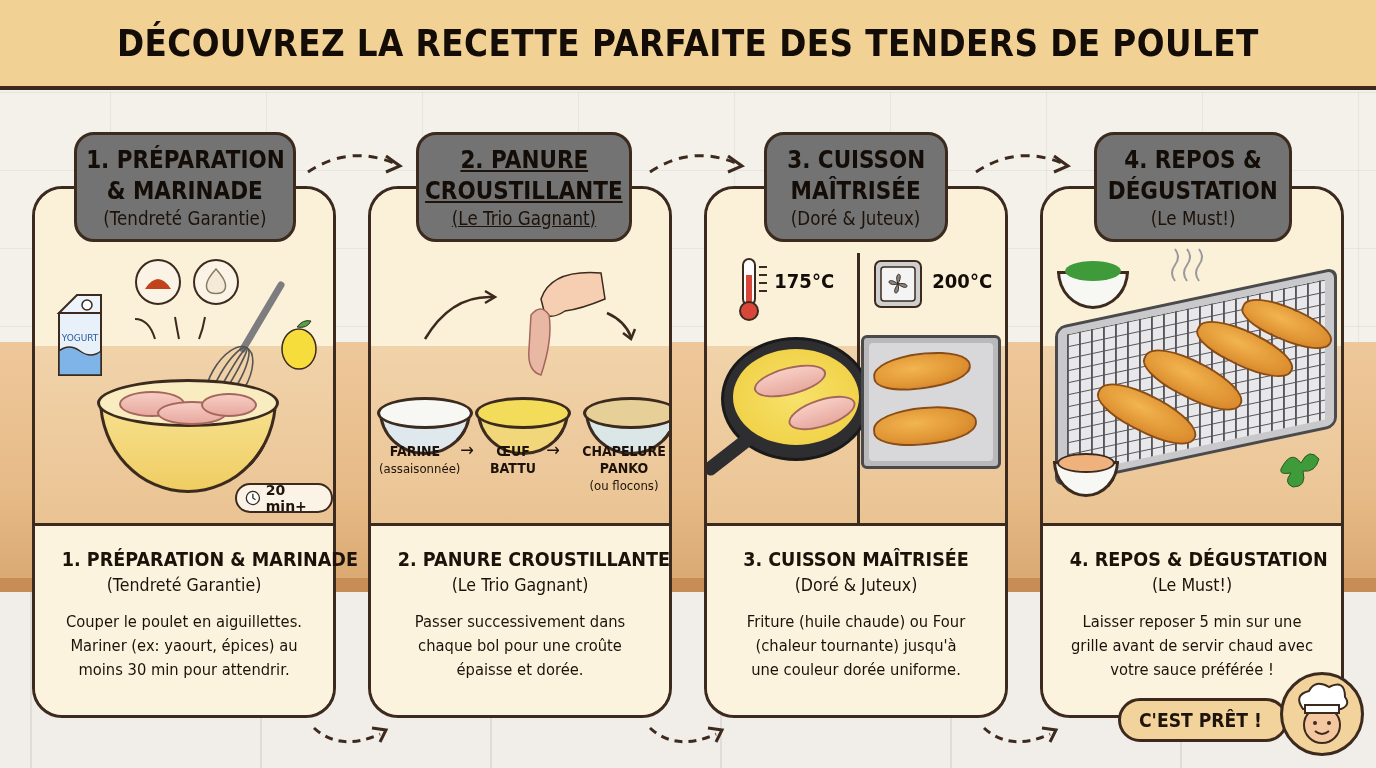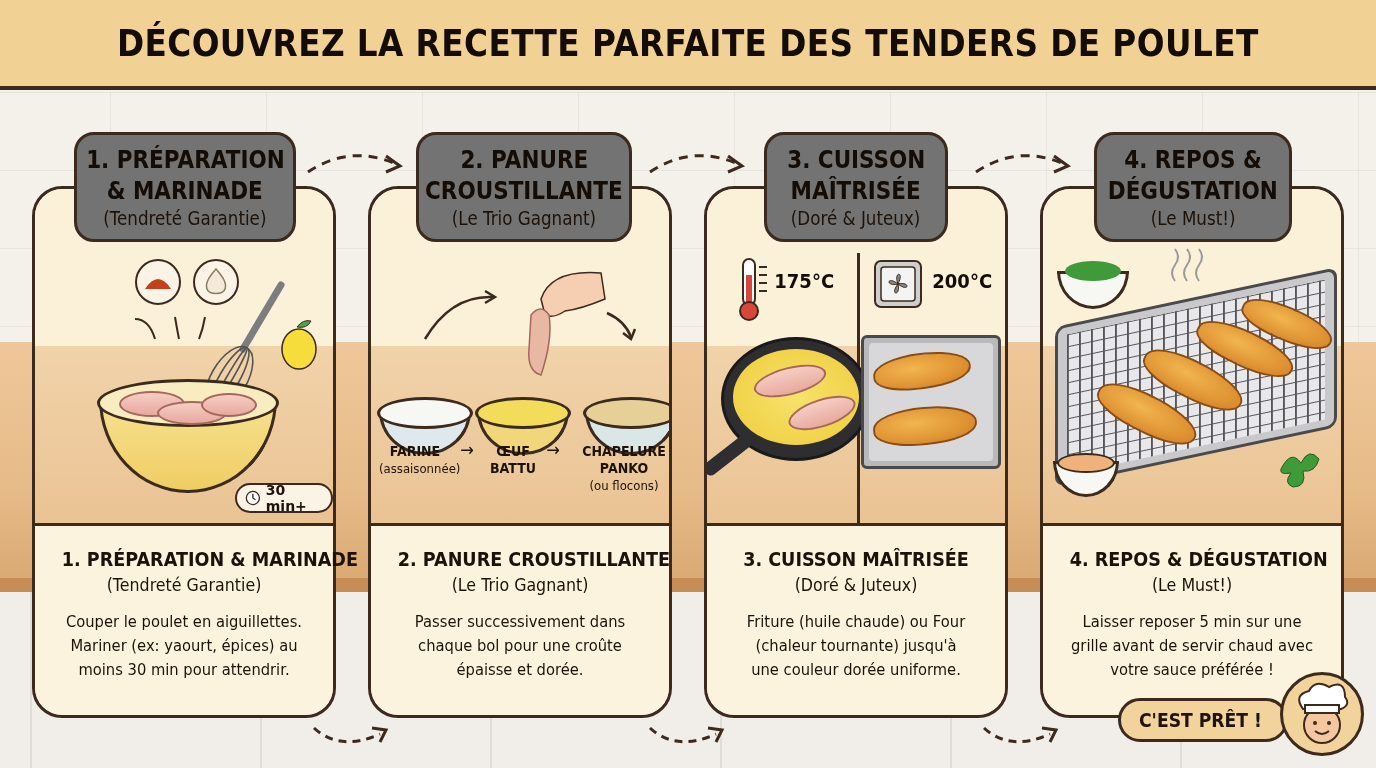--- a/index.html
+++ b/index.html
@@ -170,20 +170,29 @@
 <div class="bg-counter-edge"></div>
 <div class="bg-cabinets"></div>
 
 <div class="header">
   <h1>DÉCOUVREZ LA RECETTE PARFAITE DES TENDERS DE POULET</h1>
 </div>
 
 <div class="card" style="left:32px;">
   <div class="illus">
 
+    <div class="abs" style="left:18px; top:102px; width:54px; height:86px;">
+      <svg width="54" height="86" viewBox="0 0 54 86">
+        <polygon points="6,22 24,4 48,4 48,22" fill="#eef4fb" stroke="#3b2a1d" stroke-width="2"></polygon>
+        <rect x="6" y="22" width="42" height="62" fill="#e8f0fa" stroke="#3b2a1d" stroke-width="2"></rect>
+        <path d="M6,60 q10,-8 21,0 t21,0 v24 h-42z" fill="#7fb4e8" stroke="#3b2a1d" stroke-width="1.5"></path>
+        <circle cx="34" cy="14" r="5" fill="#fff" stroke="#3b2a1d" stroke-width="1.5"></circle>
+        <text x="27" y="50" font-size="9" font-family="DejaVu Sans, sans-serif" text-anchor="middle" fill="#2b5a9a">YOGURT</text>
+      </svg>
+    </div>
 
     <div class="circle-icon" style="left:100px; top:70px;">
       <svg width="42" height="42" viewBox="0 0 42 42">
           <path d="M8,28 Q21,8 34,28 Z" fill="#c2421d"></path>
         </svg>
     </div>
 
     <div class="circle-icon" style="left:158px; top:70px;">
       <svg width="42" height="42" viewBox="0 0 42 42">
           <path d="M21,8 C14,16 10,22 12,28 C14,34 28,34 30,28 C32,22 28,16 21,8 Z" fill="#f3ead8" stroke="#8a7a60" stroke-width="1.5"></path>
@@ -214,21 +223,21 @@
     <div class="bowl-rim" style="left:62px; top:190px; width:182px; height:48px; background:#f8ecc0;"></div>
     <div class="raw" style="left:84px; top:202px; width:66px; height:26px;"></div>
     <div class="raw" style="left:122px; top:212px; width:70px; height:24px;"></div>
     <div class="raw" style="left:166px; top:204px; width:56px; height:24px;"></div>
 
     <div class="pill" style="left:200px; top:294px; height:30px;">
       <svg width="18" height="18" viewBox="0 0 18 18">
         <circle cx="9" cy="9" r="7.5" fill="#fff" stroke="#3b2a1d" stroke-width="1.5"></circle>
         <path d="M9,4 V9 L12,11" stroke="#3b2a1d" stroke-width="1.5" fill="none"></path>
       </svg>
-      <span>30 min+</span>
+      <span>20 min+</span>
     </div>
   </div>
   <div class="divider"></div>
   <div class="lower">
     <div class="step-title">1. PRÉPARATION &amp; MARINADE</div>
     <div class="step-sub">(Tendreté Garantie)</div>
     <div class="step-desc">Couper le poulet en aiguillettes.
 Mariner (ex: yaourt, épices) au
 moins 30 min pour attendrir.</div>
   </div>
@@ -279,21 +288,21 @@
   </div>
   <div class="divider"></div>
   <div class="lower">
     <div class="step-title">2. PANURE CROUSTILLANTE</div>
     <div class="step-sub">(Le Trio Gagnant)</div>
     <div class="step-desc">Passer successivement dans
 chaque bol pour une croûte
 épaisse et dorée.</div>
   </div>
 </div>
-<div class="tag" style="left:416px; width:216px;">
+<div class="tag" style="left:416px; width:216px;text-decoration:underline;">
   <div class="t1">2. PANURE</div>
   <div class="t1">CROUSTILLANTE</div>
   <div class="t2">(Le Trio Gagnant)</div>
 </div>
 
 <div class="card" style="left:704px;">
   <div class="illus">
     <div class="abs" style="left:150px; top:64px; width:3px; height:270px; background:#3b2a1d;"></div>
 
     <svg class="abs" style="left:28px; top:68px;" width="36" height="66" viewBox="0 0 36 66">

